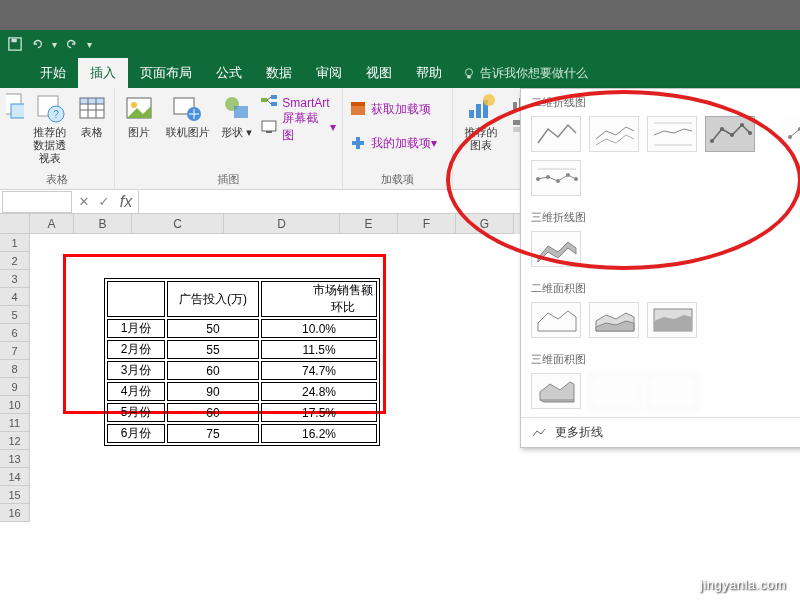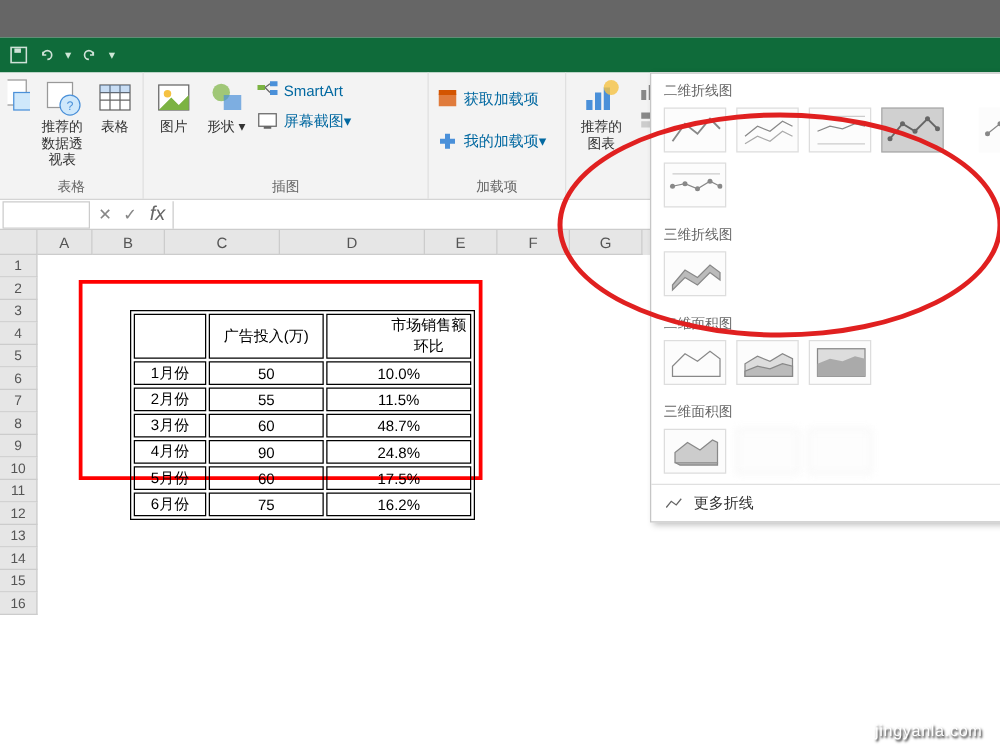--- a/index.html
+++ b/index.html
@@ -13,21 +13,21 @@
   .tell-me { color:#cde7d6; font-size:12px; margin-left:8px; display:flex; align-items:center; padding-bottom:6px; }
   .bulb { width:14px; height:14px; margin-right:4px; }
   .ribbon { height:102px; background:#f3f3f3; border-bottom:1px solid #d4d4d4; display:flex; position:relative; }
   .group { border-right:1px solid #e0e0e0; padding:4px 6px 2px 6px; display:flex; flex-direction:column; justify-content:space-between; }
   .group-label { text-align:center; font-size:11px; color:#666; }
   .stack { display:flex; gap:6px; align-items:flex-start; }
   .big-btn { display:flex; flex-direction:column; align-items:center; width:44px; cursor:pointer; }
   .big-btn .lbl { font-size:11px; color:#333; text-align:center; line-height:13px; margin-top:2px; }
   .icon32 { width:32px; height:32px; }
   .small-list { display:flex; flex-direction:column; gap:2px; }
-  .small-item { display:flex; align-items:center; font-size:12px; color:#0369a1; cursor:pointer; height:22px; }
+  .small-item { display:flex; align-items:center; font-size:12px; color:#a21caf; cursor:pointer; height:22px; }
   .small-item .si-icon { width:18px; height:18px; margin-right:4px; }
   .chart-strip { display:flex; gap:2px; margin-bottom:4px; }
   .chart-tiny { width:24px; height:20px; border:1px solid transparent; cursor:pointer; display:flex; align-items:center; justify-content:center; }
   .formula-bar { height:24px; background:#fff; border-bottom:1px solid #ccc; display:flex; align-items:center; }
   .namebox { width:70px; height:22px; border:1px solid #ccc; font-size:12px; padding:0 4px; margin:0 2px; }
   .fb-btn { width:20px; color:#888; text-align:center; font-size:13px; }
   .fx { font-style:italic; color:#666; width:24px; text-align:center; }
   .sheet { position:relative; background:#fff; }
   .col-headers { display:flex; height:20px; background:#e6e6e6; }
   .ch-sel { width:30px; border-right:1px solid #ccc; border-bottom:1px solid #ccc; background:#e6e6e6; }
@@ -68,20 +68,38 @@
         <path d="M5 5 L5 8 L8 8" fill="none" stroke="#fff" stroke-width="1.5"></path>
       </svg>
     <span style="color:#cde7d6;font-size:10px;margin-right:8px">▾</span>
     <svg class="qat-icon" viewBox="0 0 16 16">
         <path d="M11 8 A4 4 0 1 0 7 12" fill="none" stroke="#fff" stroke-width="1.5"></path>
         <path d="M11 5 L11 8 L8 8" fill="none" stroke="#fff" stroke-width="1.5"></path>
       </svg>
     <span style="color:#cde7d6;font-size:10px">▾</span>
   </div>
 
+  <div class="ribbon-tabs">
+    <div class="tab" style="width:14px"></div>
+    <div class="tab">开始</div>
+    <div class="tab active">插入</div>
+    <div class="tab">页面布局</div>
+    <div class="tab">公式</div>
+    <div class="tab">数据</div>
+    <div class="tab">审阅</div>
+    <div class="tab">视图</div>
+    <div class="tab">帮助</div>
+    <div class="tell-me">
+      <svg class="bulb" viewBox="0 0 16 16">
+          <circle cx="8" cy="6" r="4" fill="none" stroke="#cde7d6" stroke-width="1"></circle>
+          <rect x="6" y="10" width="4" height="3" fill="#cde7d6"></rect>
+        </svg>
+      <span>告诉我你想要做什么</span>
+    </div>
+  </div>
 
   <div class="ribbon">
 
     <div class="group" style="width:115px">
       <div class="stack">
         <div class="big-btn" style="width:20px;overflow:hidden">
           <svg class="icon32" viewBox="0 0 32 32">
               <rect x="2" y="2" width="20" height="20" fill="#fff" stroke="#999"></rect>
               <rect x="12" y="12" width="14" height="14" fill="#cfe8fb" stroke="#4a90d9"></rect>
             </svg>
@@ -112,20 +130,28 @@
 
     <div class="group" style="width:228px">
       <div class="stack">
         <div class="big-btn" style="width:36px">
           <svg class="icon32" viewBox="0 0 32 32">
               <rect x="4" y="6" width="24" height="20" fill="#fff" stroke="#666"></rect>
               <circle cx="11" cy="13" r="3" fill="#f5c242"></circle>
               <path d="M4 26 L14 16 L20 22 L28 14 L28 26 Z" fill="#7cb342"></path>
             </svg>
           <div class="lbl">图片</div>
+        </div>
+        <div class="big-btn" style="width:50px">
+          <svg class="icon32" viewBox="0 0 32 32">
+              <rect x="2" y="6" width="20" height="16" fill="#fff" stroke="#666"></rect>
+              <circle cx="22" cy="22" r="7" fill="#4a90d9"></circle>
+              <path d="M17 22 L27 22 M22 17 L22 27" stroke="#fff"></path>
+            </svg>
+          <div class="lbl">联机图片</div>
         </div>
         <div class="big-btn" style="width:36px">
           <svg class="icon32" viewBox="0 0 32 32">
               <circle cx="12" cy="12" r="7" fill="#7cb342" opacity=".7"></circle>
               <rect x="14" y="14" width="14" height="12" fill="#4a90d9" opacity=".7"></rect>
             </svg>
           <div class="lbl"><span>形状</span> ▾</div>
         </div>
         <div class="small-list">
           <div class="small-item">
@@ -419,21 +445,21 @@
                 <td>10.0%</td>
               </tr>
               <tr>
                 <td>2月份</td>
                 <td>55</td>
                 <td>11.5%</td>
               </tr>
               <tr>
                 <td>3月份</td>
                 <td>60</td>
-                <td>48.7%</td>
+                <td>74.7%</td>
               </tr>
               <tr>
                 <td>4月份</td>
                 <td>90</td>
                 <td>24.8%</td>
               </tr>
               <tr>
                 <td>5月份</td>
                 <td>60</td>
                 <td>17.5%</td>

